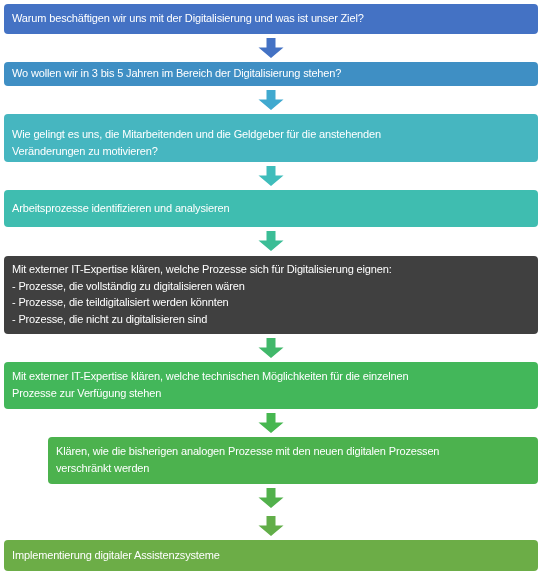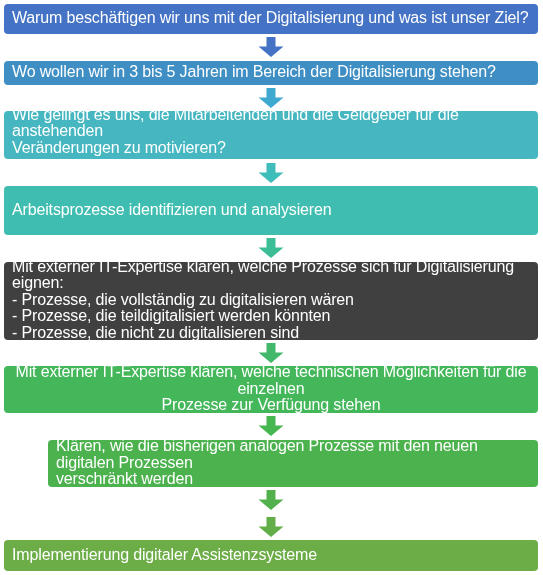--- a/index.html
+++ b/index.html
@@ -28,21 +28,21 @@
     position: relative;
     border-radius: 4px;
     box-sizing: border-box;
     display: flex;
     align-items: center;
     padding: 2px 8px 3px 8px;
     flex: 0 0 auto;
   }
   .step-text {
     color: #ffffff;
-    font-size: 16px;
+    font-size: 11px;
     line-height: 16.5px;
     letter-spacing: -0.15px;
     white-space: pre-line;
     display: block;
     width: 100%;
   }
   .connector {
     flex: 1 1 auto;
     min-height: 10px;
     display: flex;
@@ -78,40 +78,40 @@
     </div>
     <div class="step" style="background: rgb(70, 182, 192); height: 48px; align-items: flex-end;">
       <span class="step-text">Wie gelingt es uns, die Mitarbeitenden und die Geldgeber für die anstehenden
 Veränderungen zu motivieren?</span>
     </div>
     <div class="connector">
       <svg class="arrow-icon" width="26" height="20" viewBox="0 0 26 20">
         <path d="M8.5 0 H17.5 V9.5 H25.5 L13 20 L0.5 9.5 H8.5 Z" fill="#3fbdbb"></path>
       </svg>
     </div>
-    <div class="step" style="background: rgb(63, 189, 176); height: 49px;">
+    <div class="step" style="background: rgb(63, 189, 176); height: 37px;">
       <span class="step-text">Arbeitsprozesse identifizieren und analysieren</span>
     </div>
     <div class="connector">
       <svg class="arrow-icon" width="26" height="20" viewBox="0 0 26 20">
         <path d="M8.5 0 H17.5 V9.5 H25.5 L13 20 L0.5 9.5 H8.5 Z" fill="#3bbd96"></path>
       </svg>
     </div>
     <div class="step" style="background: #404040; height: 78px;">
       <span class="step-text">Mit externer IT-Expertise klären, welche Prozesse sich für Digitalisierung eignen:
  -  Prozesse, die vollständig zu digitalisieren wären
  -  Prozesse, die teildigitalisiert werden könnten
  -  Prozesse, die nicht zu digitalisieren sind</span>
     </div>
     <div class="connector">
       <svg class="arrow-icon" width="26" height="20" viewBox="0 0 26 20">
         <path d="M8.5 0 H17.5 V9.5 H25.5 L13 20 L0.5 9.5 H8.5 Z" fill="#41b86a"></path>
       </svg>
     </div>
-    <div class="step" style="background: rgb(67, 183, 90); height: 47px; text-align: center;">
+    <div class="step" style="background: rgb(67, 183, 90); height: 47px;">
       <span class="step-text">Mit externer IT-Expertise klären, welche technischen Möglichkeiten für die einzelnen
 Prozesse zur Verfügung stehen</span>
     </div>
     <div class="connector">
       <svg class="arrow-icon" width="26" height="20" viewBox="0 0 26 20">
         <path d="M8.5 0 H17.5 V9.5 H25.5 L13 20 L0.5 9.5 H8.5 Z" fill="#46b750"></path>
       </svg>
     </div>
     <div class="step" style="background: rgb(76, 178, 78); height: 47px; margin-left: 44px;">
       <span class="step-text">Klären, wie die bisherigen analogen Prozesse mit den neuen digitalen Prozessen

